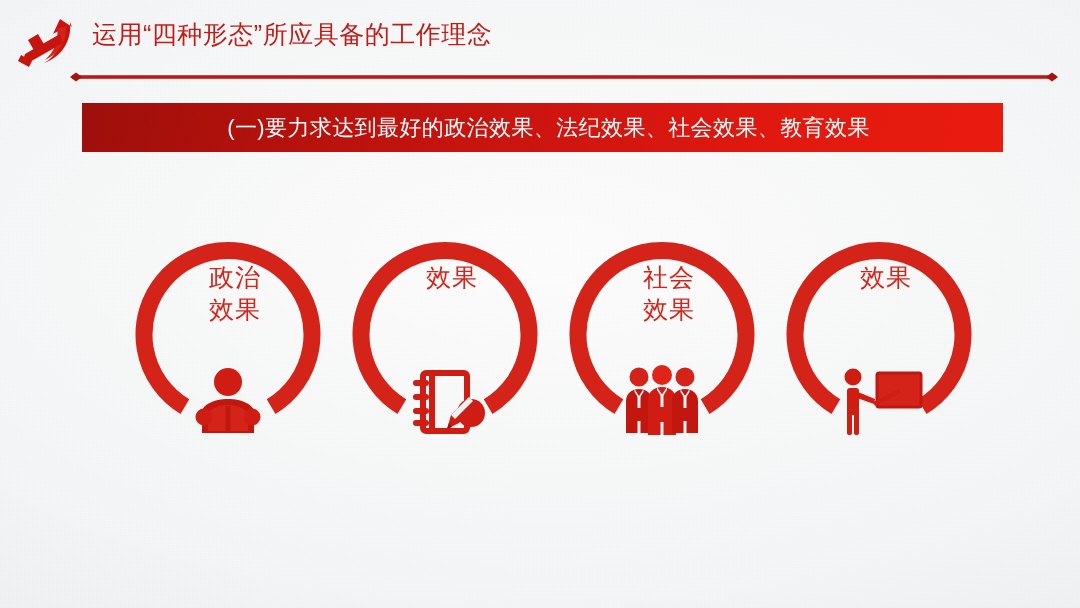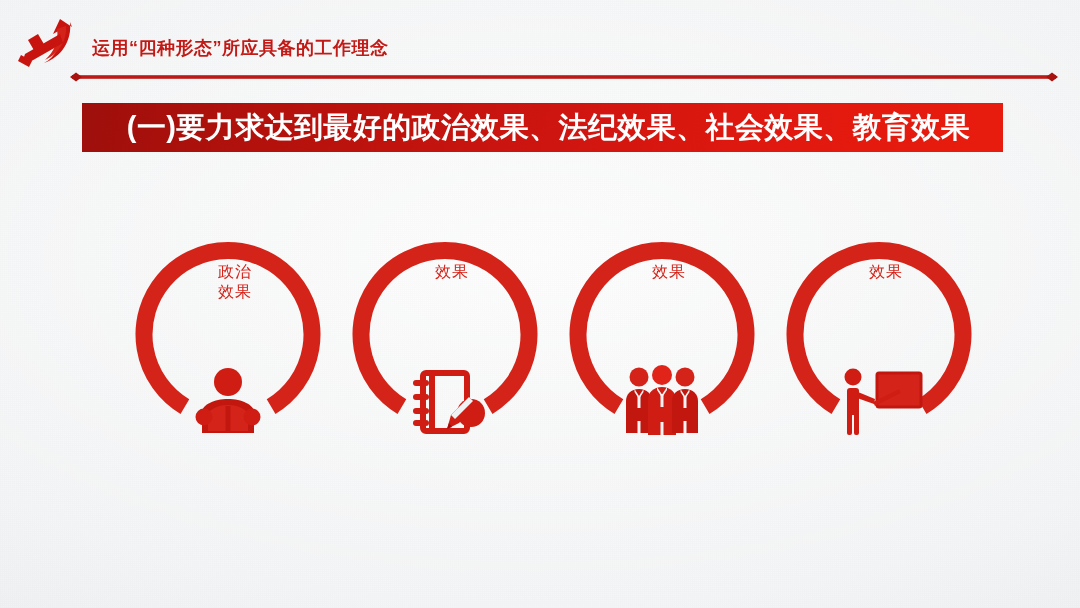--- a/index.html
+++ b/index.html
@@ -36,23 +36,23 @@
     position: absolute;
     left: 16px;
     top: 16px;
     width: 66px;
     height: 62px;
     z-index: 3;
   }
   .header-title {
     position: absolute;
     left: 92px;
-    top: 36px;
-    font-size: 18px;
-    font-weight: bold;
+    top: 18px;
+    font-size: 25px;
+    font-weight: normal;
     color: #c21b17;
     letter-spacing: .5px;
     white-space: nowrap;
     z-index: 3;
     text-shadow: 0 1px 0 rgba(255,255,255,.6);
   }
   .header-rule {
     position: absolute;
     left: 64px;
     top: 69px;
@@ -69,22 +69,22 @@
     width: 921px;
     height: 49px;
     background: linear-gradient(100deg, #9e0f0b 0%, #b3110c 20%, #cf1510 52%, #e2190f 78%, #e81c0e 100%);
     z-index: 3;
     display: flex;
     align-items: center;
     justify-content: center;
   }
   .banner-text {
     color: #ffffff;
-    font-size: 29px;
-    font-weight: bold;
+    font-size: 22px;
+    font-weight: normal;
     letter-spacing: .4px;
     white-space: nowrap;
     line-height: 1;
     transform: translateX(6px);
   }
 
   
   .circles {
     position: absolute;
     left: 0;
@@ -106,21 +106,21 @@
     width: 200px;
     height: 200px;
   }
   .circle-label {
     position: absolute;
     left: 0;
     top: 26px;
     width: 200px;
     text-align: center;
     color: #d4241a;
-    font-size: 16px;
+    font-size: 25px;
     font-weight: normal;
     line-height: 1.26;
     letter-spacing: 1px;
     transform: translateX(7px);
   }
   .circle-label span { display: block; }
   .circle-icon {
     position: absolute;
     left: 50%;
     bottom: 4px;
@@ -216,20 +216,21 @@
           </g>
         </svg>
       </div>
     </div>
 
     <div class="circle-item" id="c2" style="left: 562px;">
       <svg class="ring" viewBox="0 0 200 200" aria-hidden="true">
         <path d="M 56.9 170.6 A 84 84 0 1 1 143.1 170.6" fill="none" stroke="#d4241a" stroke-width="17" stroke-linecap="butt"></path>
       </svg>
       <div class="circle-label">
+        <span>社会</span>
         <span>效果</span>
       </div>
       <div class="circle-icon">
         <svg viewBox="0 0 92 72" width="92" height="72" aria-hidden="true">
           <g>
 
             <circle cx="23" cy="12" r="9.5" fill="#d4241a"></circle>
             <path d="M23 24 C31 24 36 29 36 36 L36 68 L10 68 L10 36 C10 29 15 24 23 24 Z" fill="#c2170f"></path>
             <path d="M18.5 24 L23 31 L27.5 24 L27.5 27 L23 34 L18.5 27 Z" fill="#f2f3f4"></path>
             <rect x="21.5" y="31" width="3" height="12" fill="#f2f3f4"></rect>

